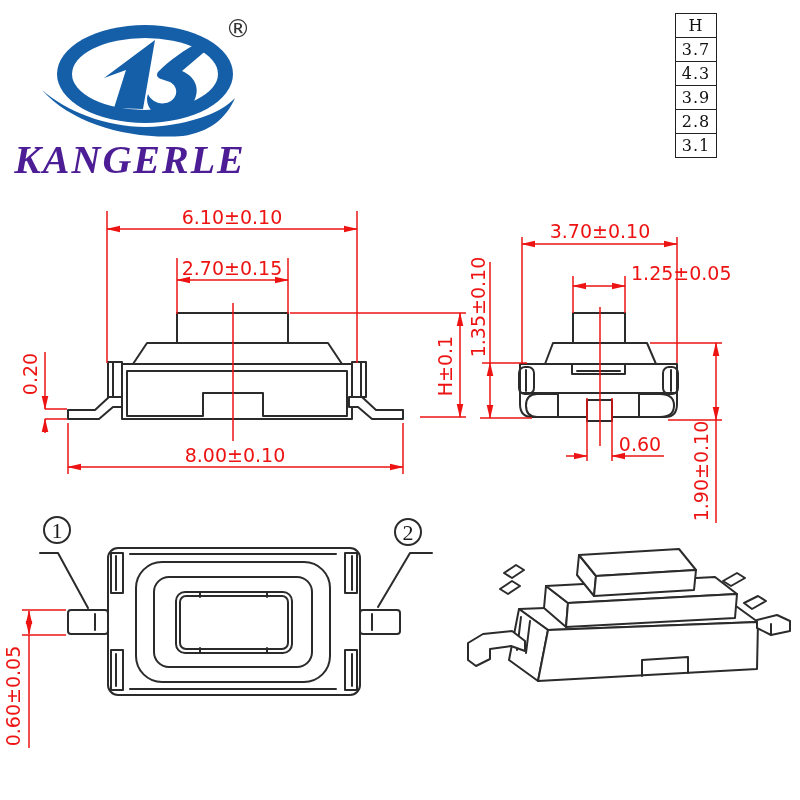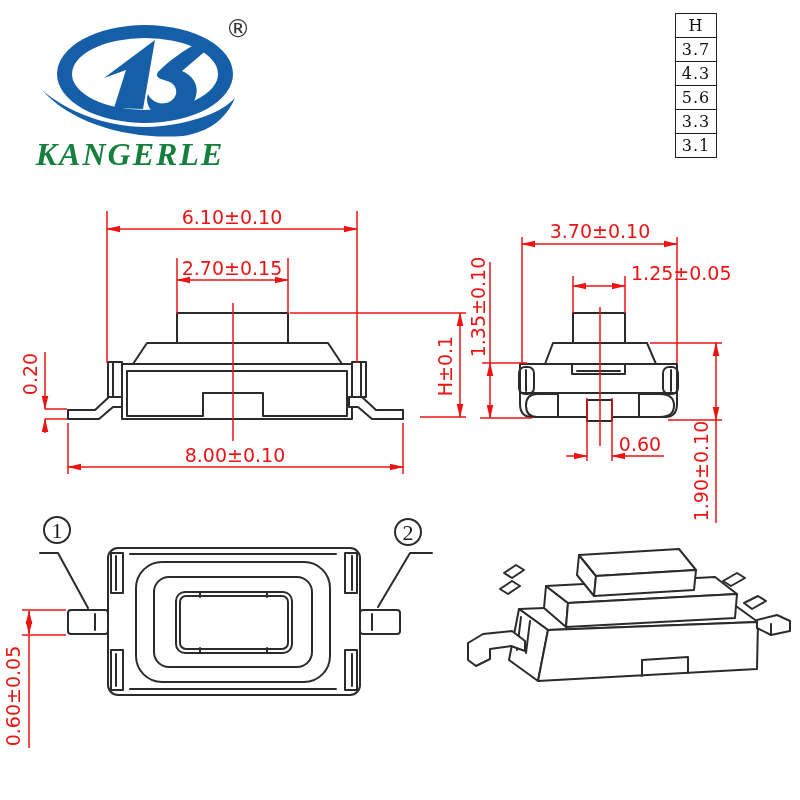--- a/index.html
+++ b/index.html
@@ -2,21 +2,21 @@
 <html><head>
 <meta charset="utf-8">
 <style>
   html,body{margin:0;padding:0;background:#ffffff;}
   .canvas{position:relative;width:800px;height:800px;background:#fff;overflow:hidden;
           font-family:"Liberation Sans",sans-serif;}
   .abs{position:absolute;}
   
   .brand-word{left:14px;top:136px;width:232px;text-align:center;
               font-family:"Liberation Serif",serif;font-style:italic;font-weight:700;
-              font-size:32px;letter-spacing:2px;color:#15803d;}
+              font-size:40px;letter-spacing:2px;color:#4c1d95;}
   
   .htable{left:675px;top:13px;border-collapse:collapse;}
   .htable td{width:40px;height:23px;border:1.6px solid #222;text-align:center;
              font-family:"DejaVu Serif",serif;font-size:16px;color:#111;
              letter-spacing:1px;padding:0;}
   
   .bl{stroke:#2b2b2b;stroke-width:2;fill:none;stroke-linejoin:round;stroke-linecap:round;}
   .blf{stroke:#2b2b2b;stroke-width:2;fill:#ffffff;stroke-linejoin:round;}
   .rl{stroke:#ed1313;stroke-width:1.5;fill:none;}
   text.dim{font-family:"DejaVu Sans",sans-serif;font-size:19px;fill:#ed1313;}
@@ -190,24 +190,24 @@
       <tr>
           <td>H</td>
         </tr>
       <tr>
           <td>3.7</td>
         </tr>
       <tr>
           <td>4.3</td>
         </tr>
       <tr>
-          <td>5.6</td>
-        </tr>
-      <tr>
-          <td>3.3</td>
+          <td>3.9</td>
+        </tr>
+      <tr>
+          <td>2.8</td>
         </tr>
       <tr>
           <td>3.1</td>
         </tr>
     </tbody>
   </table>
 
 </div>
 
 </body></html>

